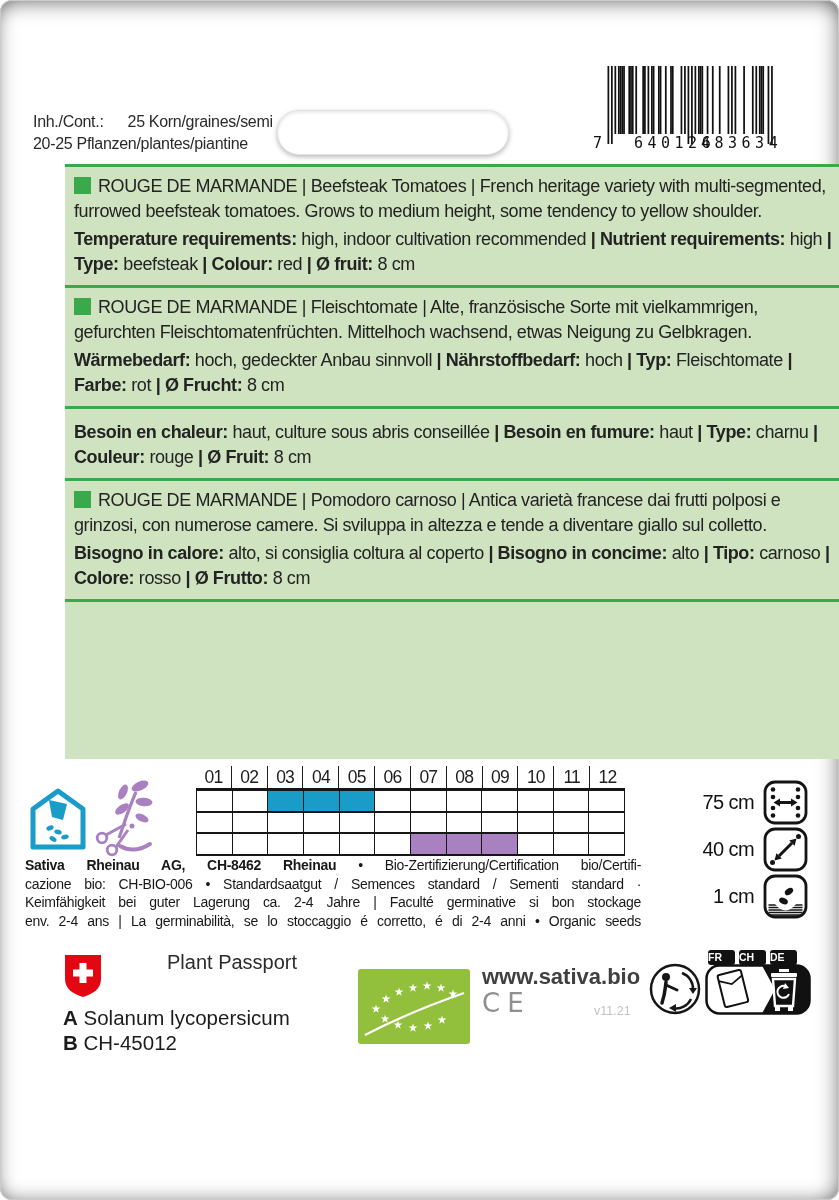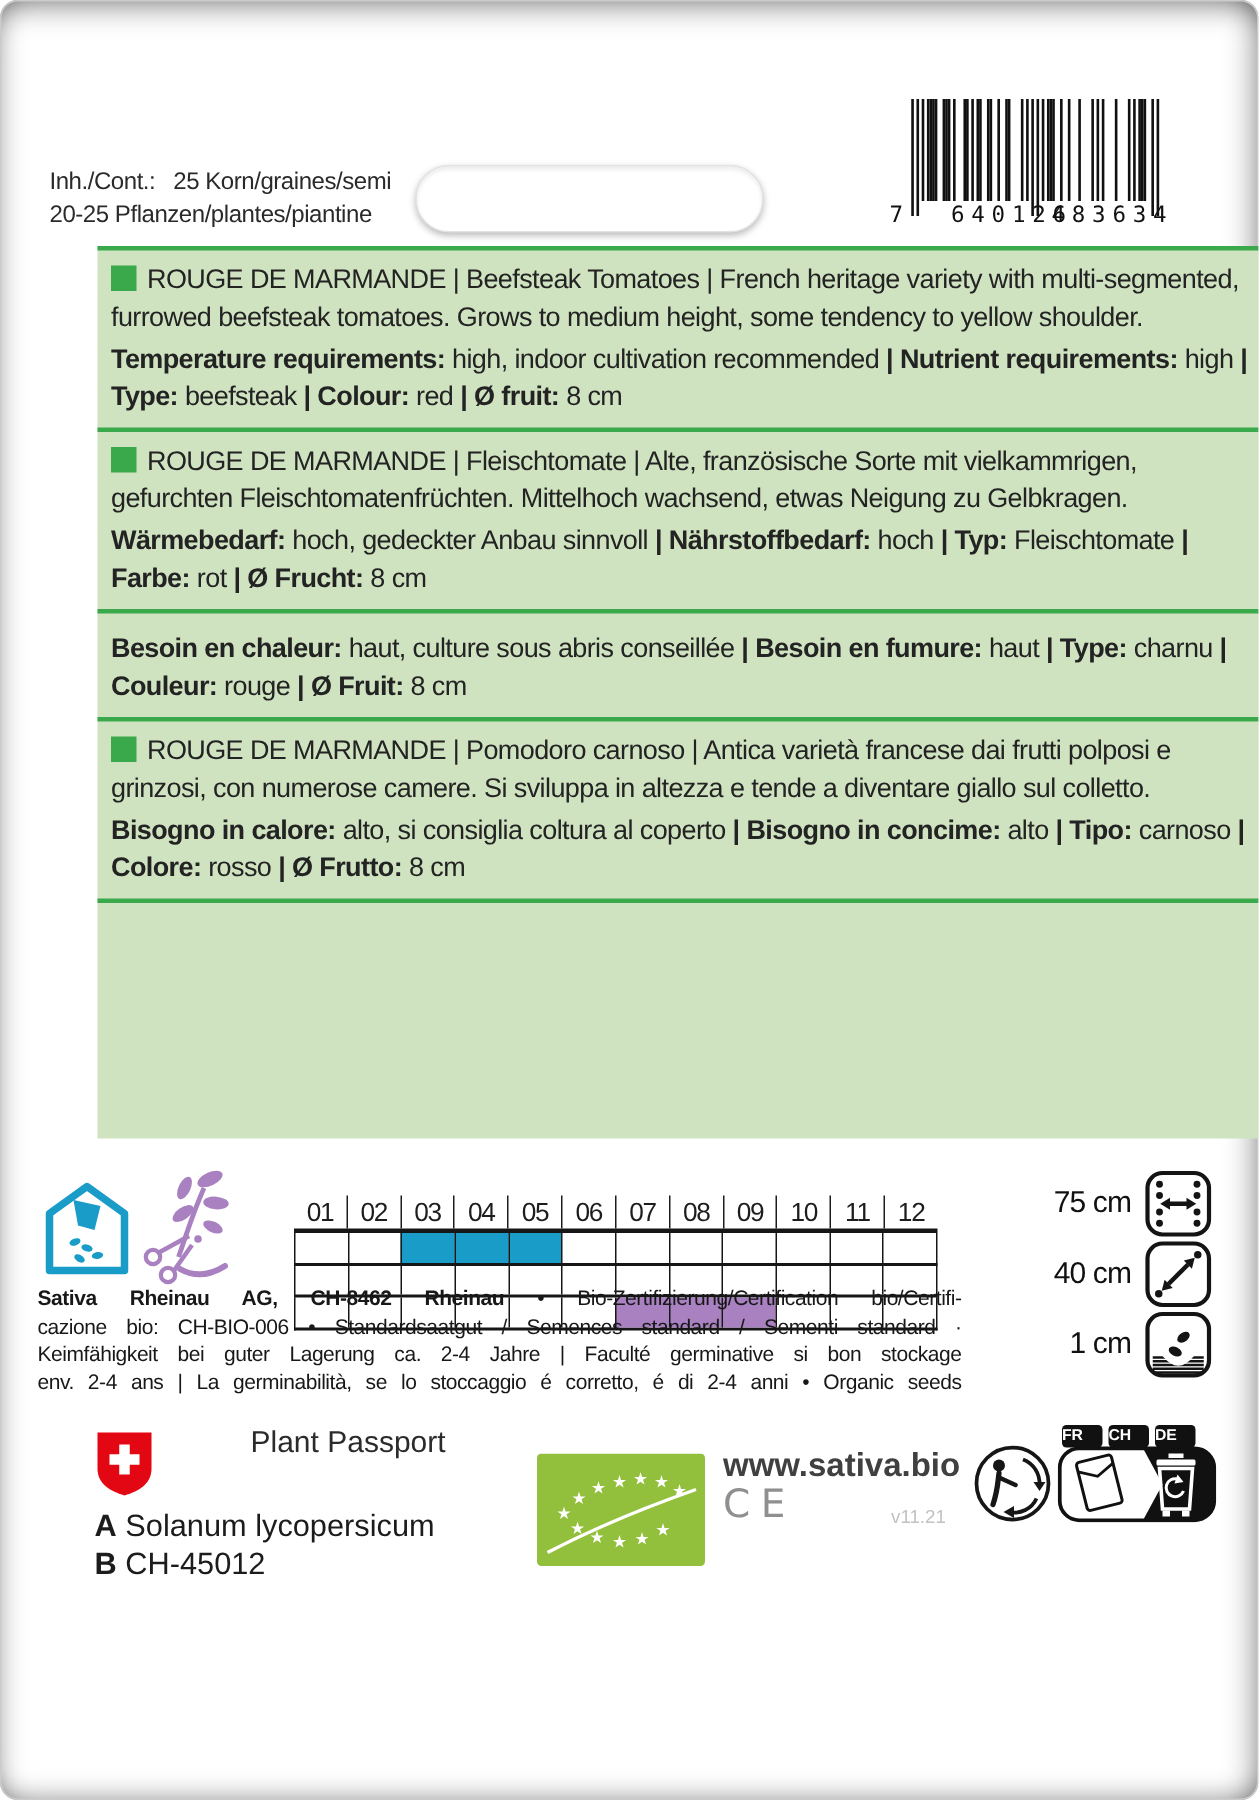--- a/index.html
+++ b/index.html
@@ -5,40 +5,40 @@
   html,body{margin:0;padding:0;background:#fff;}
   body{width:839px;height:1200px;position:relative;font-family:"Liberation Sans","DejaVu Sans",sans-serif;color:#222;}
   .packet{position:absolute;inset:0;background:#fff;border-radius:12px;overflow:hidden;
     box-shadow: inset 0 0 0 1px #cbcbcb,
                 inset 0 18px 20px -15px rgba(0,0,0,.5),
                 inset 0 -16px 18px -14px rgba(0,0,0,.35),
                 inset 16px 0 18px -15px rgba(0,0,0,.28),
                 inset -18px 0 20px -15px rgba(0,0,0,.4);}
   
   .contents{position:absolute;left:33px;top:111px;font-size:16px;line-height:22px;letter-spacing:-0.3px;color:#2a2a2a;}
-  .contents .lbl{display:inline-block;margin-right:12px;}
+  .contents .lbl{display:inline-block;margin-right:24px;}
   .hang-hole{position:absolute;left:277px;top:110px;width:230px;height:43px;border-radius:22px;background:#fff;
     border:1px solid #e2e2e2;box-shadow:0 2px 5px rgba(0,0,0,.28), inset 0 2px 3px rgba(0,0,0,.08);}
   .barcode{position:absolute;left:606px;top:66px;}
   .barcode svg{display:block;fill:#111;}
   .bc-d{position:absolute;font-family:"DejaVu Sans Mono","Liberation Mono",monospace;font-size:15px;color:#111;top:68px;}
   .bc-p{left:-13px;}
   .bc-g1{left:28px;letter-spacing:4.5px;}
   .bc-g2{left:95px;letter-spacing:4.5px;}
   
   .green-panel{position:absolute;left:25px;top:164px;width:782px;height:595px;background:var(--panel-green);
     border-top:3px solid var(--accent-green);box-sizing:border-box;margin-left:40px;}
   .section{border-bottom:3px solid var(--accent-green);padding:7px 10px 9px 9px;font-size:18px;line-height:24.5px;letter-spacing:-0.4px;color:#232323;}
   .section p{margin:0;}
   .sec-spec{margin-top:4px !important;}
   .b{font-weight:bold;}
   .bullet{display:inline-block;width:17px;height:17px;background:var(--accent-green);margin-right:7px;transform:translateY(2px);}
   
   .calendar{position:absolute;left:196px;top:766px;width:429px;}
-  .cal-months{display:flex;height:22px;margin-top:31px;}
+  .cal-months{display:flex;height:22px;}
   .m-cell{flex:1;text-align:center;font-size:17.5px;line-height:22px;letter-spacing:-0.8px;color:#1d1d1d;border-left:1.5px solid #1d1d1d;}
   .m-cell:first-child{border-left:none;}
   #cal-grid{border-top:3px solid #161616;}
   .cal-row{display:flex;height:19.5px;border-bottom:2px solid #161616;border-left:1.5px solid #161616;border-right:1.5px solid #161616;box-sizing:content-box;}
   .cal-row:last-child{border-bottom:2.5px solid #161616;}
   .cal-cell{flex:1;border-left:1.5px solid #161616;}
   .cal-cell:first-child{border-left:none;}
   
   .icon-house{position:absolute;left:30px;top:788px;}
   .icon-plant{position:absolute;left:92px;top:776px;}

